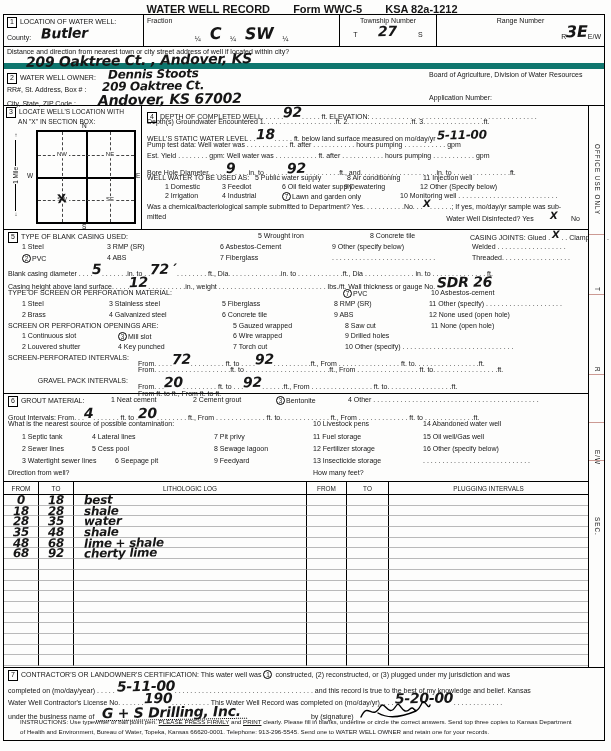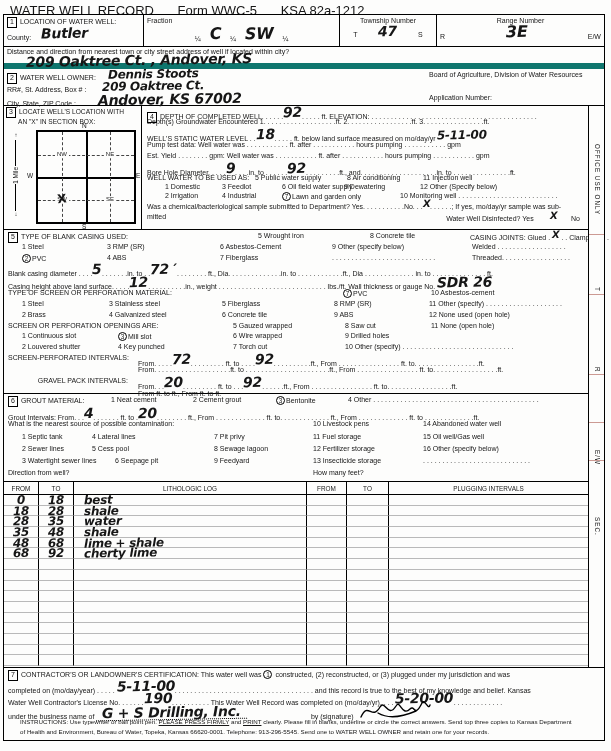--- a/index.html
+++ b/index.html
@@ -1,20 +1,20 @@
 <!DOCTYPE html>
 <html><head>
 <meta charset="utf-8">
 <style>
   *{box-sizing:border-box;margin:0;padding:0}
   html,body{width:611px;height:751px;background:#f7f6f3;overflow:hidden}
   body{font-family:"Liberation Sans",sans-serif;font-size:7px;color:#161616;position:relative;line-height:1.25}
   .page{position:absolute;inset:0;background:#fdfdfc}
   
-  .title-row{position:absolute;top:3px;left:0;width:604px;text-align:left;font-size:13px;font-weight:normal;white-space:nowrap}
+  .title-row{position:absolute;top:3px;left:0;width:604px;text-align:center;font-size:11px;font-weight:bold;white-space:nowrap}
   .title-row span{margin:0 10px}
   
   .form{position:absolute;left:3px;top:14px;width:602px;border:1px solid #000;background:#fdfdfc}
   .r1{display:flex;border-bottom:1px solid #000;height:32px}
   .r1 > div{border-right:1px solid #000;padding:2px 3px;position:relative;overflow:visible}
   .r1 > div:last-child{border-right:none}
   .c-county{width:140px}.c-frac{width:196px}.c-sec{width:85px}.c-town{width:97px}.c-range{flex:1}
   .cell-label{display:block;text-align:center}
   .r-dist{border-bottom:6px solid #0f766e;height:22px;padding:1px 3px;position:relative;white-space:nowrap}
   .r-owner{display:flex;border-bottom:1px solid #000;height:37px}
@@ -99,27 +99,27 @@
           <span class="hw h16">C</span>
           <span>¼</span>
           <span class="hw h16">SW</span>
           <span>¼</span>
         </div>
       </div>
       <div class="c-town">
         <span class="cell-label">Township Number</span>
         <div class="row" style="justify-content:space-around;align-items:flex-end">
           <span>T</span>
-          <span class="hw h14">47</span>
+          <span class="hw h14">27</span>
           <span>S</span>
         </div>
       </div>
       <div class="c-range">
         <span class="cell-label">Range Number</span>
-        <div class="row" style="justify-content:space-between;align-items:flex-end">
+        <div class="row" style="justify-content:flex-end;align-items:flex-end">
           <span>R</span>
           <span class="hw h16">3E</span>
           <span>E/W</span>
         </div>
       </div>
     </div>
 
     <div class="r-dist">
       <span>Distance and direction from nearest town or city street address of well if located within city?</span>
       <div style="position:absolute;left:22px;top:8px"><span class="hw h14">209  Oaktree  Ct. ,  Andover,  KS</span></div>

